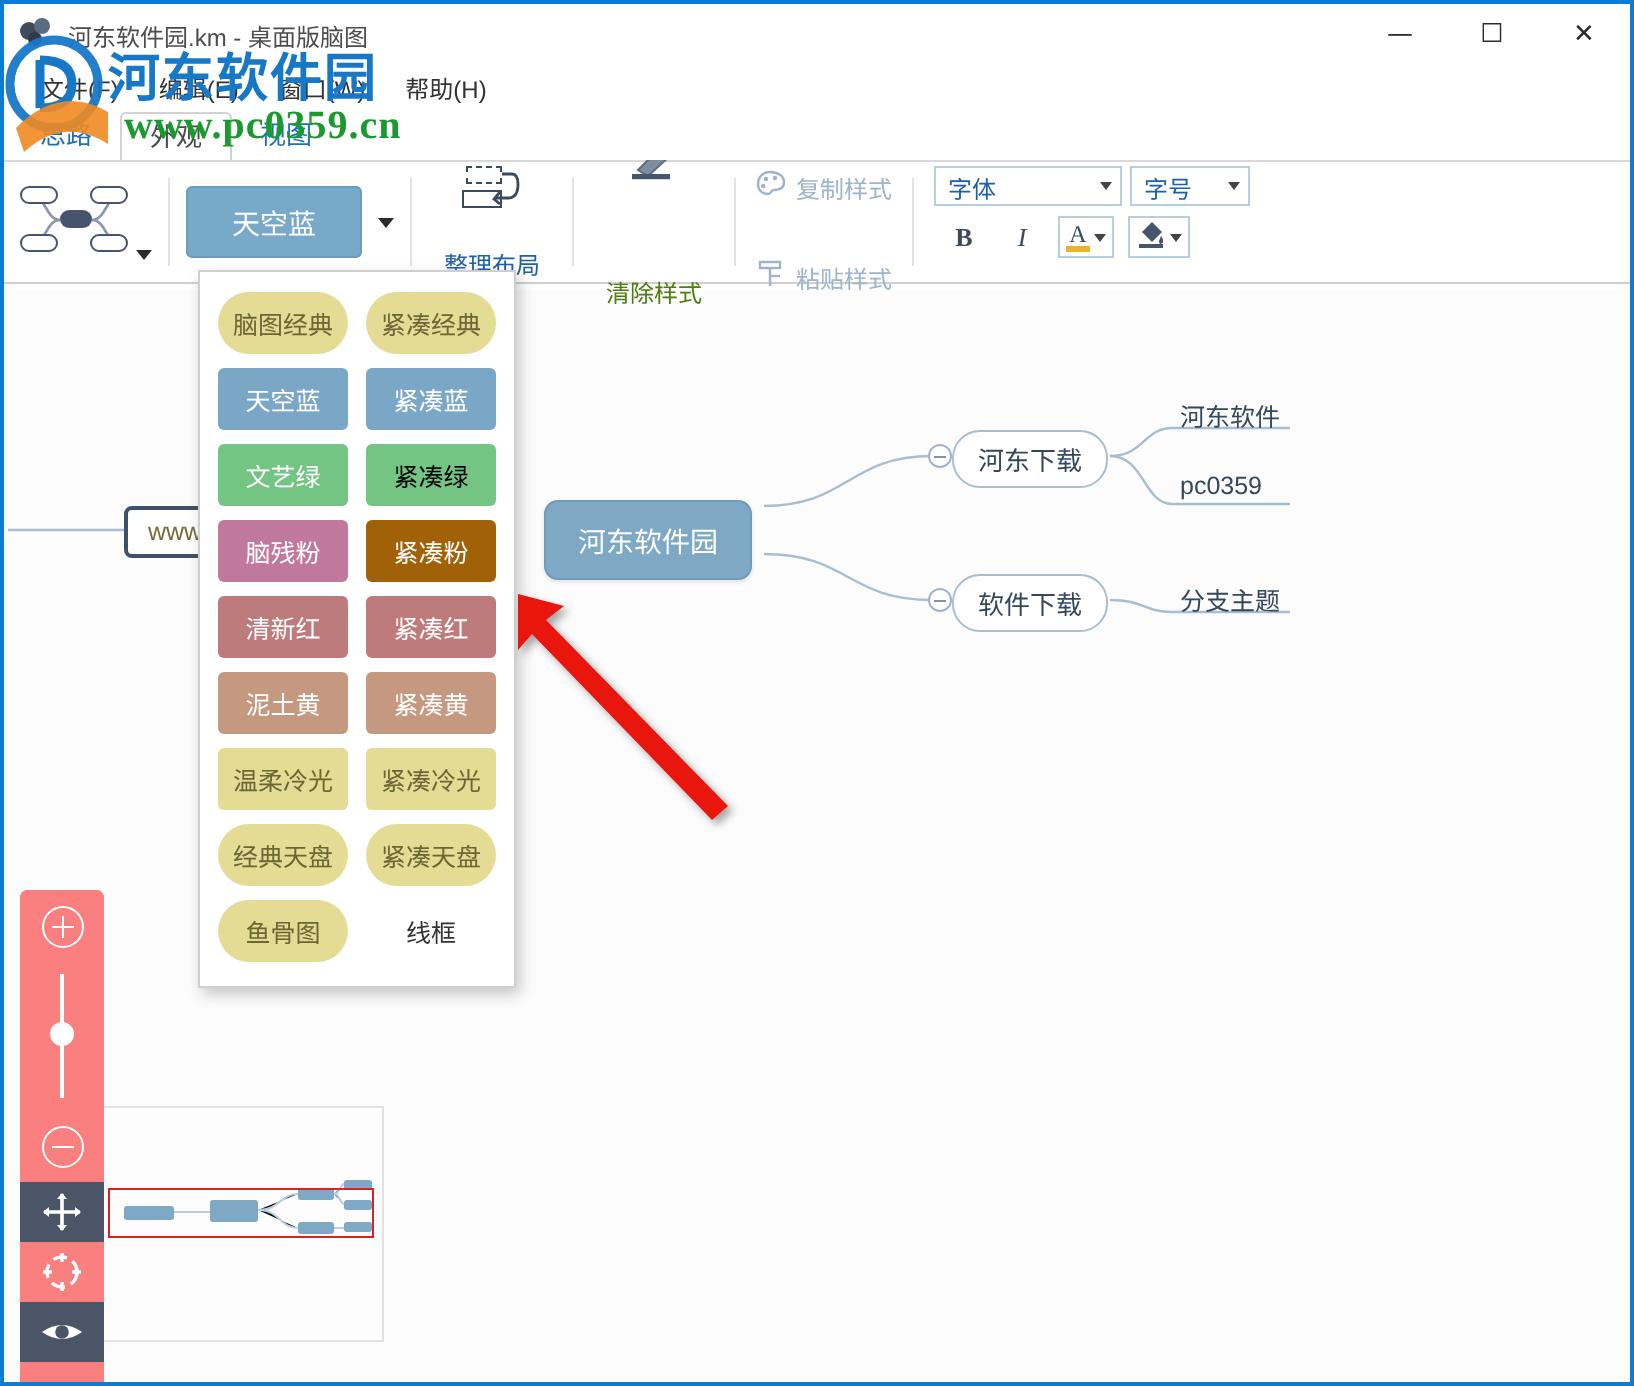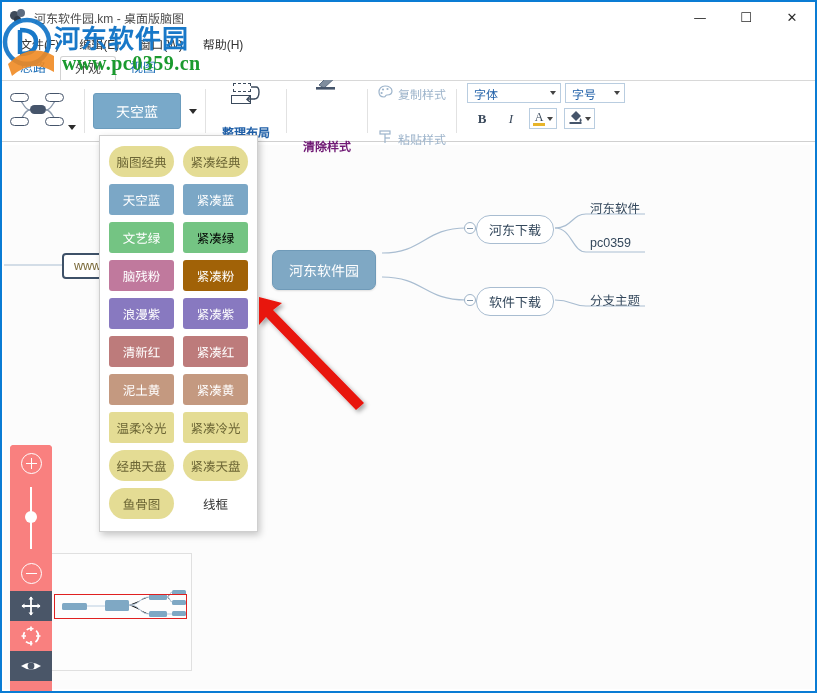--- a/index.html
+++ b/index.html
@@ -171,28 +171,27 @@
     padding: 7px 22px;
     white-space: nowrap;
   }
   .ribbon-vbtn {
     display: flex;
     flex-direction: column;
     align-items: center;
     justify-content: center;
     width: 64px;
     gap: 18px;
-    font-weight: bold;
   }
   .ribbon-vbtn .lbl {
     font-size: 12px;
     color: #2060a8;
     white-space: nowrap;
   }
-  .ribbon-vbtn.disabled .lbl { color: #701a75; margin-top: 28px; }
+  .ribbon-vbtn.disabled .lbl { color: #4d7c0f; margin-top: 28px; }
 
   .layout-icon { width: 30px; height: 22px; position: relative; }
   .layout-icon .dashbox {
     position: absolute; left: 2px; top: 0;
     width: 18px; height: 9px;
     border: 1.4px dashed #3b4a5c;
   }
   .layout-icon .solidbox {
     position: absolute; left: 0px; top: 12px;
     width: 20px; height: 9px;
@@ -677,24 +676,20 @@
     </div>
     <div class="theme-row">
       <div class="tcell" style="background:#74c483;color:#ffffff;">文艺绿</div>
       <div class="tcell" style="background:#74c483;color:#000000;">紧凑绿</div>
     </div>
     <div class="theme-row">
       <div class="tcell" style="background:#c0799d;color:#ffffff;">脑残粉</div>
       <div class="tcell" style="background:#a16207;color:#ffffff;">紧凑粉</div>
     </div>
     <div class="theme-row">
-      <div class="tcell" style="background:#8879c0;color:#ffffff;">浪漫紫</div>
-      <div class="tcell" style="background:#8879c0;color:#ffffff;">紧凑紫</div>
-    </div>
-    <div class="theme-row">
       <div class="tcell" style="background:#bd7b7b;color:#ffffff;">清新红</div>
       <div class="tcell" style="background:#bd7b7b;color:#ffffff;">紧凑红</div>
     </div>
     <div class="theme-row">
       <div class="tcell" style="background:#c49980;color:#ffffff;">泥土黄</div>
       <div class="tcell" style="background:#c49980;color:#ffffff;">紧凑黄</div>
     </div>
     <div class="theme-row">
       <div class="tcell" style="background:#e4dc94;color:#6c6635;">温柔冷光</div>
       <div class="tcell" style="background:#e4dc94;color:#6c6635;">紧凑冷光</div>

